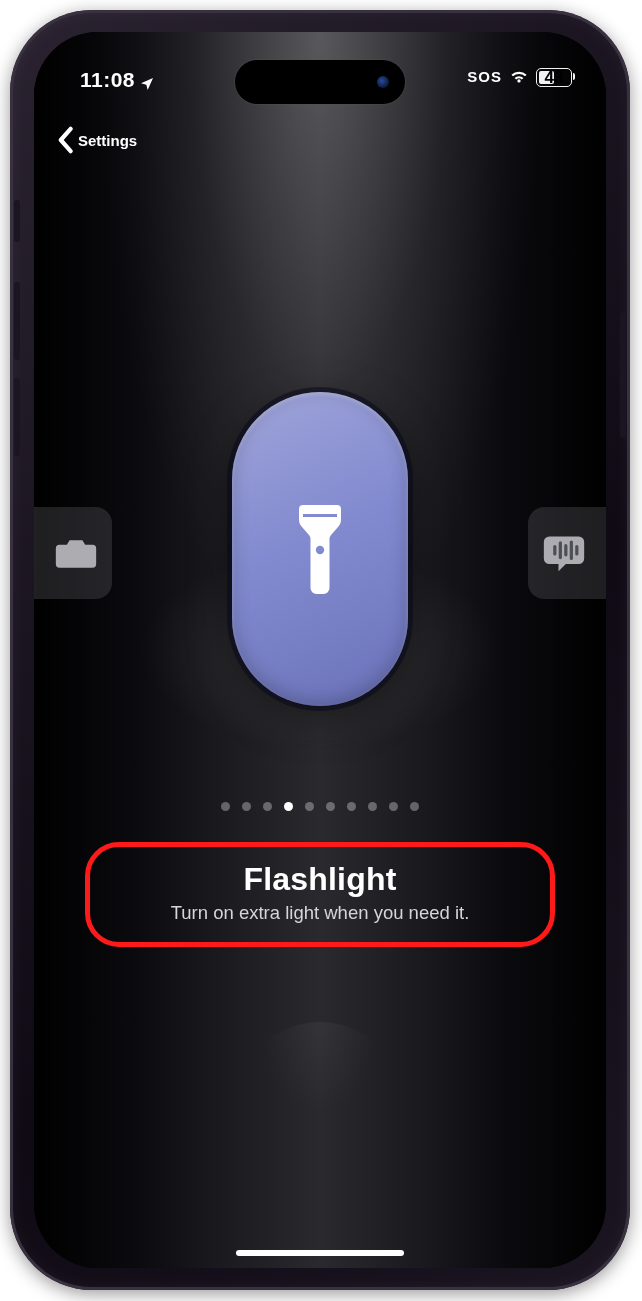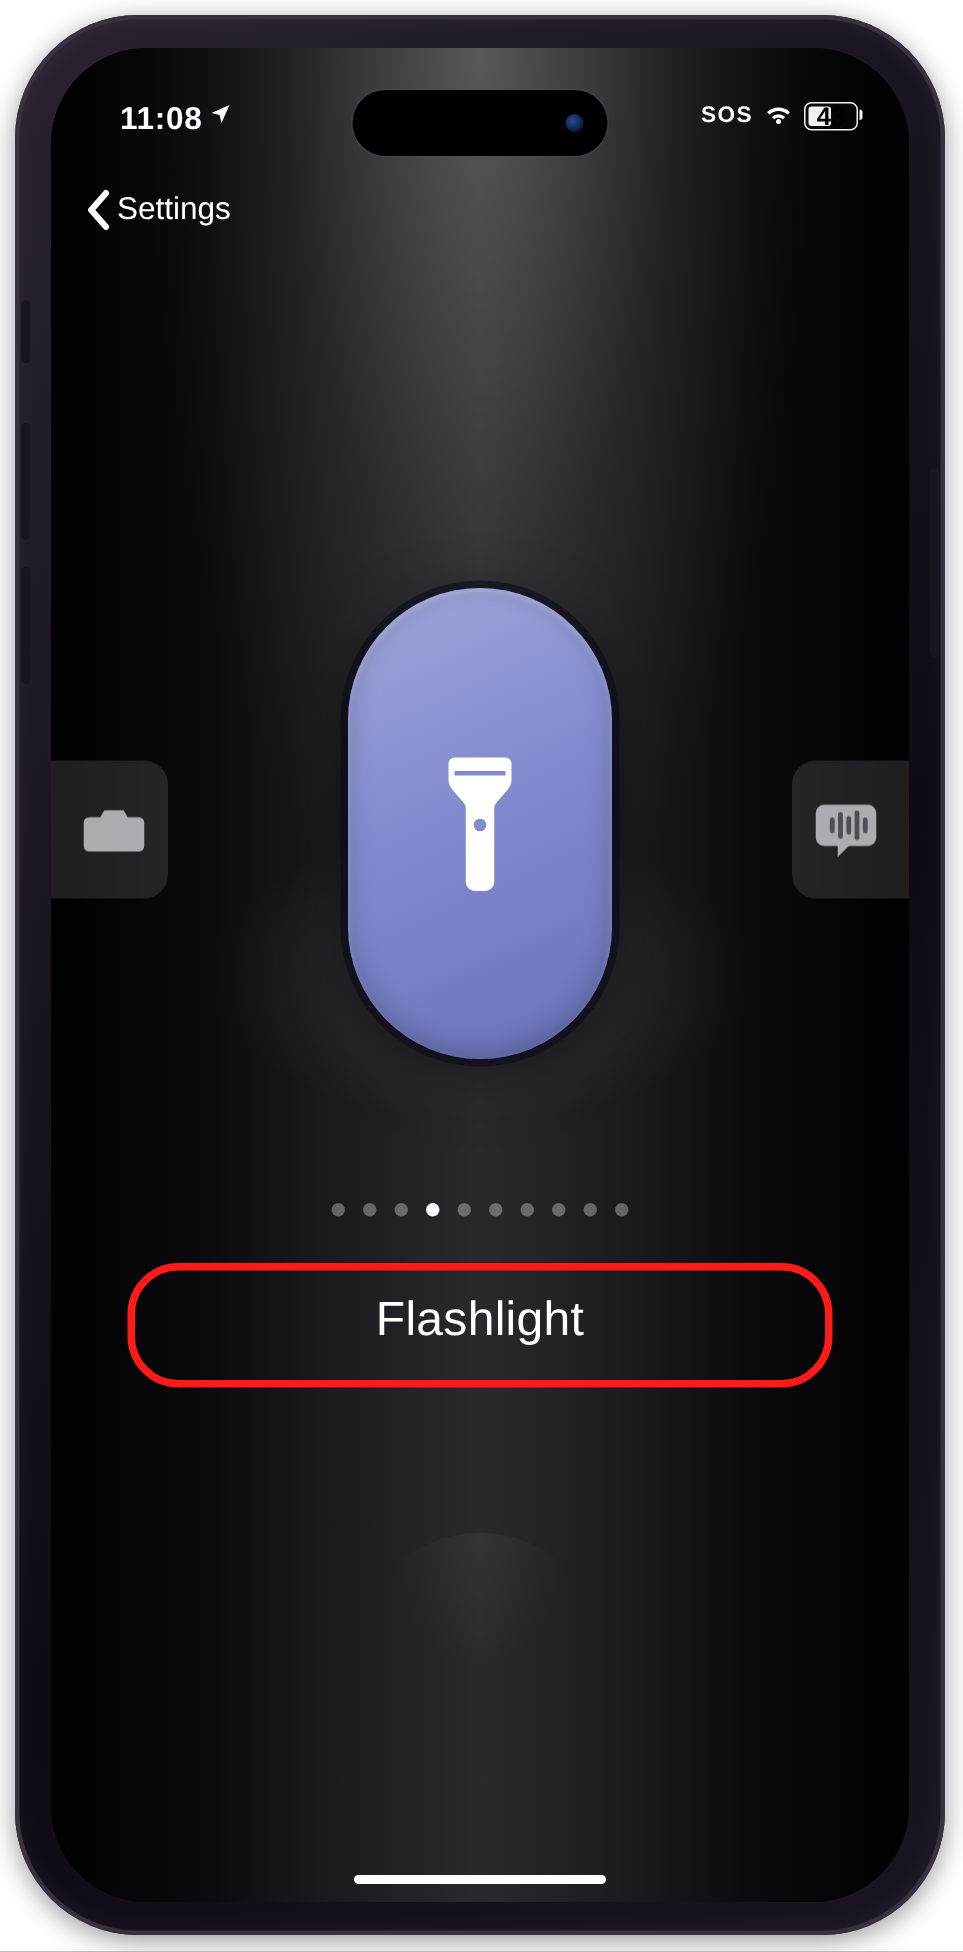--- a/index.html
+++ b/index.html
@@ -20,51 +20,51 @@
   .reflection{position:absolute;left:50%;top:990px;transform:translateX(-50%);width:170px;height:260px;
     background:radial-gradient(ellipse 85px 130px at 50% 0%,rgba(255,255,255,.07),transparent 70%);
     border-radius:85px;opacity:.7}
   
   .island{position:absolute;top:28px;left:50%;transform:translateX(-50%);width:170px;height:44px;background:#000;border-radius:22px;
     box-shadow:0 0 0 1px rgba(80,80,90,.3)}
   .island::after{content:"";position:absolute;right:16px;top:50%;transform:translateY(-50%);width:12px;height:12px;border-radius:50%;
     background:radial-gradient(circle at 40% 40%,#2a4a9a,#0a1a3a 70%)}
   
   .status{position:absolute;top:30px;left:0;right:0;height:40px;color:#fff;z-index:5}
-  .status .time{position:absolute;left:46px;top:6px;font-size:21px;font-weight:600;letter-spacing:.5px;display:flex;align-items:flex-start;gap:4px}
+  .status .time{position:absolute;left:46px;top:6px;font-size:21px;font-weight:600;letter-spacing:.5px;display:flex;align-items:flex-end;gap:4px}
   .status .right{position:absolute;right:34px;top:6px;display:flex;align-items:flex-start;gap:7px;font-size:16px;font-weight:700}
   .sos{font-size:15px;font-weight:700;letter-spacing:1px}
   .battery{display:inline-flex;align-items:center}
   .battery .shell{width:34px;height:17px;border:1.5px solid #fff;border-radius:5px;position:relative;opacity:.95}
   .battery .shell::after{content:"";position:absolute;right:-4px;top:4px;width:2.5px;height:7px;background:#fff;border-radius:0 2px 2px 0}
   .battery .fill{position:absolute;left:2px;top:2px;bottom:2px;background:#fff;border-radius:2px}
   .battery .pct{position:absolute;left:0;right:0;text-align:center;font-size:17px;font-weight:700;color:#000;line-height:17px}
   
   .nav{position:absolute;top:94px;left:22px;display:flex;align-items:center;color:#fff;gap:4px;z-index:5}
   .nav svg{width:18px;height:28px}
-  .nav-label{font-size:21px;font-weight:400}
+  .nav-label{font-size:15px;font-weight:700}
   
   .pill{position:absolute;left:50%;top:360px;transform:translateX(-50%);width:176px;height:314px;border-radius:88px;
     background:linear-gradient(155deg,#9fa4d8 0%,#838bd0 45%,#6a71b8 100%);
     box-shadow:0 0 0 5px rgba(10,10,30,.55),0 12px 40px rgba(0,0,0,.55),inset 0 2px 4px rgba(255,255,255,.25),inset 0 -4px 18px rgba(0,0,0,.22)}
   .pill .torch{position:absolute;left:50%;top:50%;transform:translate(-50%,-50%)}
   
   .peek{position:absolute;top:475px;width:78px;height:92px;background:rgba(120,120,128,.26);border-radius:16px;
     display:flex;align-items:center;justify-content:center;backdrop-filter:blur(2px)}
   .peek.left{left:0;border-radius:0 16px 16px 0;padding-left:0;justify-content:flex-end;padding-right:14px;box-sizing:border-box}
   .peek.right{right:0;border-radius:16px 0 0 16px;padding-left:14px;justify-content:flex-start;box-sizing:border-box}
   .peek svg{width:44px;height:44px;opacity:.8}
   
   .dots{position:absolute;top:770px;left:0;right:0;display:flex;justify-content:center;gap:12px}
   .dot{width:9px;height:9px;border-radius:50%;background:rgba(255,255,255,.32)}
   .dot.active{background:#fff}
   
   .caption{position:absolute;top:810px;left:50%;transform:translateX(-50%);width:470px;padding:14px 12px 18px;
     border:5px solid #ff1a1a;border-radius:34px;text-align:center;color:#fff;box-sizing:border-box}
-  .caption h2{margin:0 0 4px;font-size:32px;font-weight:400;letter-spacing:.2px}
+  .caption h2{margin:0 0 4px;font-size:32px;font-weight:700;letter-spacing:.2px}
   .caption p{margin:0;font-size:18.5px;font-weight:400;color:#d5d5da}
   
   .home{position:absolute;bottom:12px;left:50%;transform:translateX(-50%);width:168px;height:6px;border-radius:3px;background:#fff}
   
   .sidebtn{position:absolute;background:#1a1520;border-radius:3px}
   .sb-silence{left:4px;top:190px;width:6px;height:42px}
   .sb-volup{left:4px;top:272px;width:6px;height:78px}
   .sb-voldn{left:4px;top:368px;width:6px;height:78px}
   .sb-power{right:4px;top:302px;width:6px;height:126px}
 </style>
@@ -148,18 +148,19 @@
         <span class="dot"></span>
         <span class="dot"></span>
         <span class="dot"></span>
         <span class="dot"></span>
         <span class="dot"></span>
         <span class="dot"></span>
       </div>
 
       <div class="caption" style="border-color: rgb(255, 26, 26);">
         <h2>Flashlight</h2>
+        <p>Turn on extra light when you need it.</p>
       </div>
 
       <div class="home"></div>
     </div>
   </div>
 </div>
 
 </body></html>

